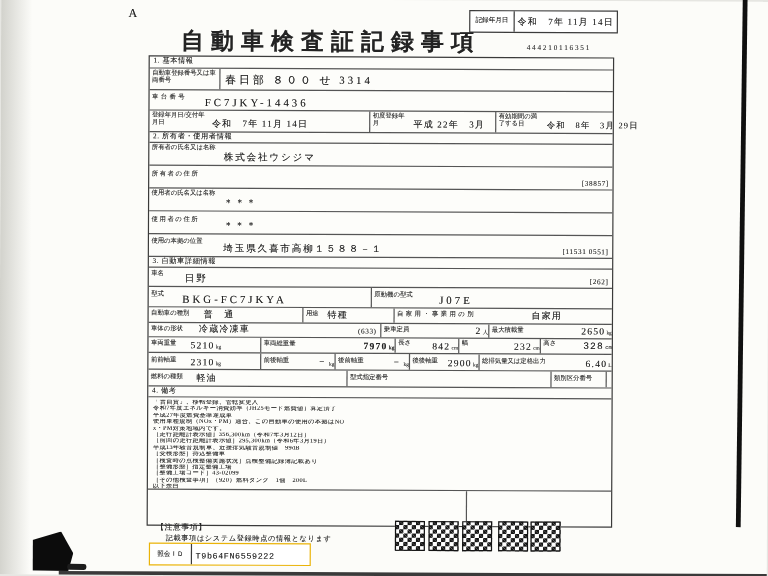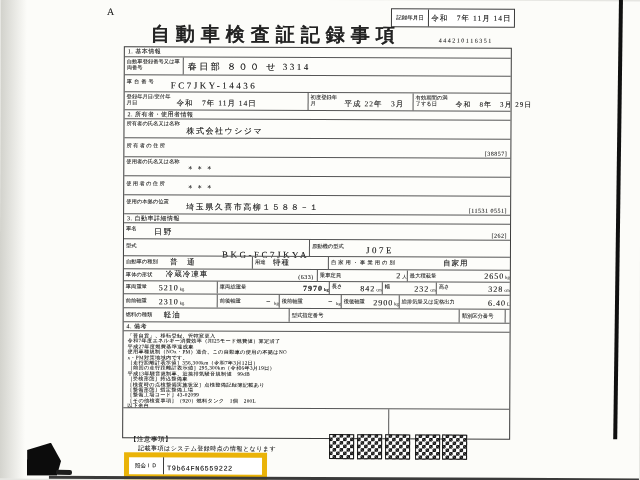--- a/index.html
+++ b/index.html
@@ -49,21 +49,21 @@
   .unit{font-size:4.5px;color:#333;margin-left:1px;align-self:flex-end;padding-bottom:1px;}
   .code{margin-left:auto;font-size:6px;letter-spacing:0.5px;padding:0 3px 1px 0;align-self:flex-end;color:#2c2c2c;}
   .botval{align-self:flex-end;display:flex;align-items:flex-end;padding:0 0 1px 3px;min-width:0;}
   .remarks{padding:2px 4px;font-size:5.2px;line-height:5.4px;letter-spacing:0.3px;}
   .remark-line{white-space:nowrap;overflow:hidden;}
   .splitbox{height:30px;}
   .splitbox .divider{position:absolute;left:265px;top:0;bottom:0;width:1px;background:#555;}
 
   .notice-title{position:absolute;left:131px;top:436px;font-size:6.5px;letter-spacing:0.5px;}
   .notice-text{position:absolute;left:139px;top:445px;font-size:6px;letter-spacing:0.5px;color:#2d2d2d;}
-  .inquiry{position:absolute;left:125px;top:453px;width:133px;height:17px;border:5px solid #eab308;display:flex;background:#fff;}
+  .inquiry{position:absolute;left:125px;top:453px;width:133px;height:17px;border:1px solid #eab308;display:flex;background:#fff;}
   .inq-label{width:34px;border-right:1px solid #3c3c3c;font-size:5.5px;display:flex;align-items:center;justify-content:center;}
   .inq-value{flex:1;font-size:7px;font-family:"Liberation Mono","DejaVu Sans Mono",monospace;display:flex;align-items:flex-end;padding:0 0 2px 3px;letter-spacing:0.5px;}
 
   .qr{position:absolute;width:25px;height:25px;background-color:#fff;
     background-image:
       linear-gradient(45deg,#141414 25%,transparent 25%,transparent 75%,#141414 75%),
       linear-gradient(45deg,#141414 25%,transparent 25%,transparent 75%,#141414 75%);
     background-size:7px 7px;background-position:0 0,3.5px 3.5px;
     outline:1.5px solid #141414;outline-offset:-1px;
   }
@@ -154,21 +154,21 @@
 
     <div class="row secbar">3. 自動車詳細情報</div>
 
     <div class="row" style="height:16px;">
       <div class="lbl" style="width:26px;padding-top:2px;">車名</div>
       <div class="val mid">日野</div>
       <div class="code">[262]</div>
     </div>
 
     <div class="row" style="height:17px;">
-      <div class="cell first" style="width:185px;flex-direction:column;">
+      <div class="cell first" style="width:185px;">
         <div class="lbl" style="width:24px;padding-top:3px;">型式</div>
         <div class="val">BKG-FC7JKYA</div>
       </div>
       <div class="cell" style="flex:1;">
         <div class="lbl" style="width:52px;padding-top:3px;">原動機の型式</div>
         <div class="val">J07E</div>
       </div>
     </div>
 
     <div class="row" style="height:13px;">
@@ -223,28 +223,28 @@
             <span class="unit">kg</span>
           </div>
       </div>
       <div class="cell" style="width:53px;">
         <div class="lbl">長さ</div>
         <div class="botval" style="margin-left:auto;">
             <span class="num">842</span>
             <span class="unit">cm</span>
           </div>
       </div>
-      <div class="cell" style="width:54px;">
+      <div class="cell" style="width:68px;">
         <div class="lbl">幅</div>
         <div class="botval" style="margin-left:auto;">
             <span class="num">232</span>
             <span class="unit">cm</span>
           </div>
       </div>
-      <div class="cell" style="flex:1;">
+      <div class="cell" style="flex:1;font-family:Liberation Mono, monospace;">
         <div class="lbl">高さ</div>
         <div class="botval" style="margin-left:auto;">
             <span class="num">328</span>
             <span class="unit">cm</span>
           </div>
       </div>
     </div>
 
     <div class="row" style="height:14px;">
       <div class="cell first" style="width:93px;">

